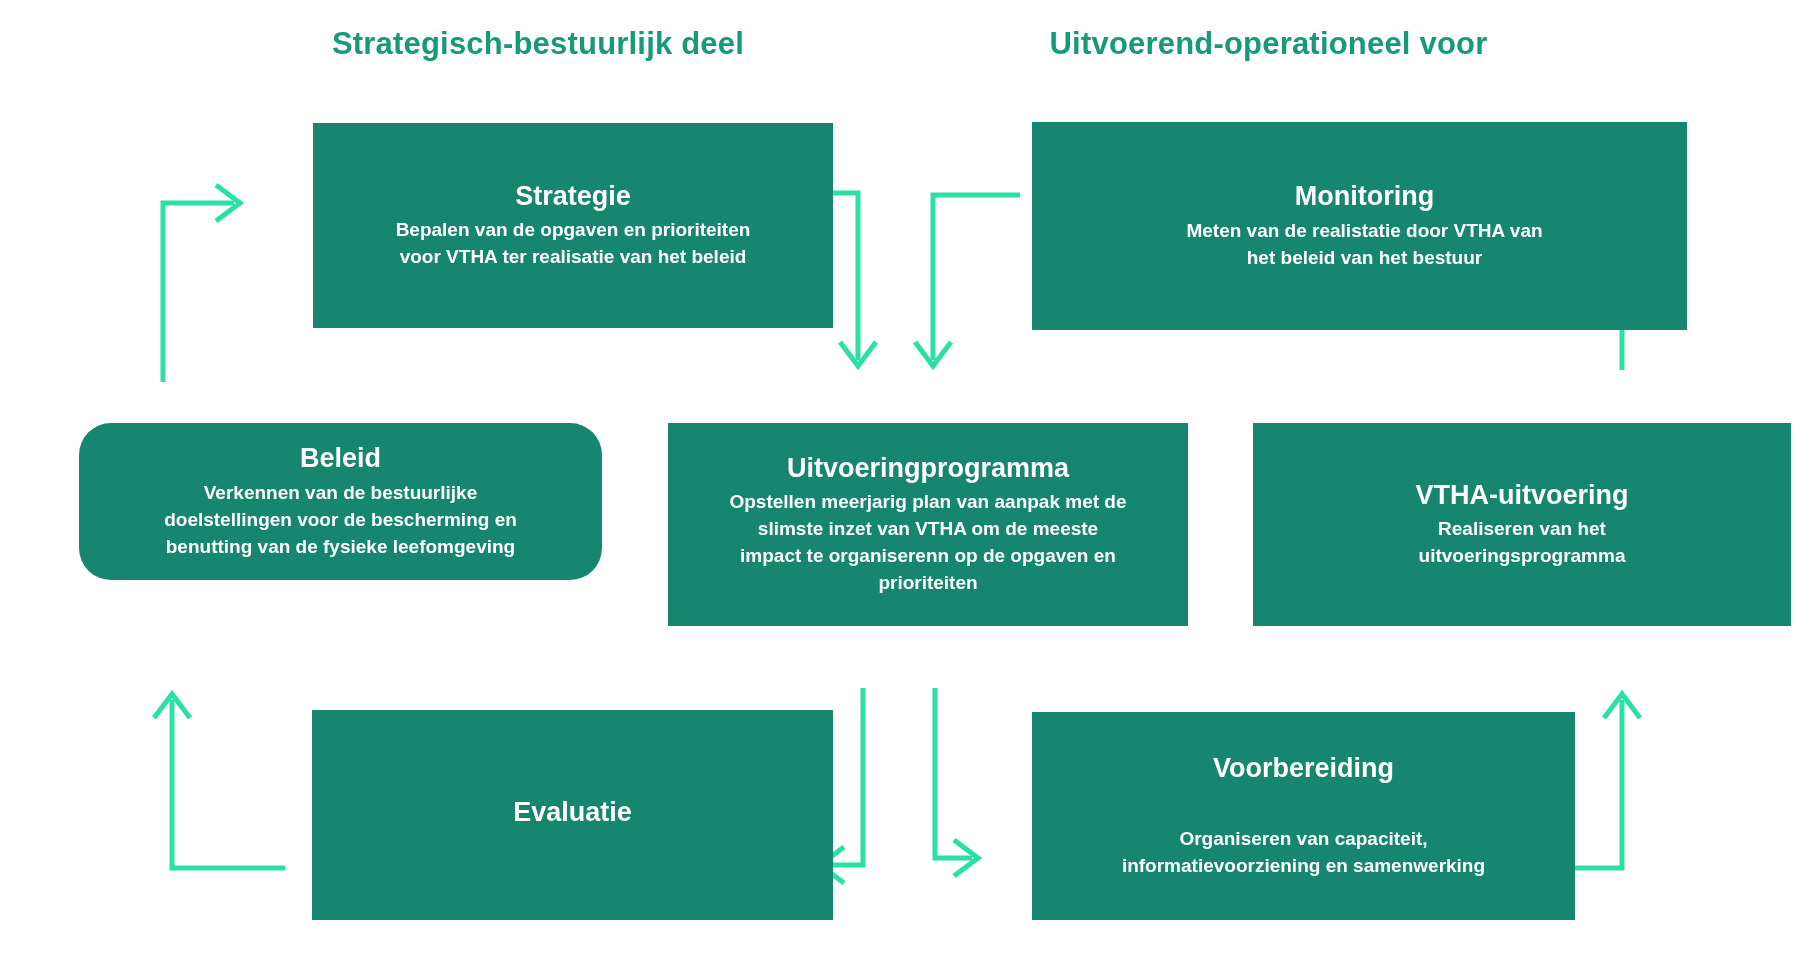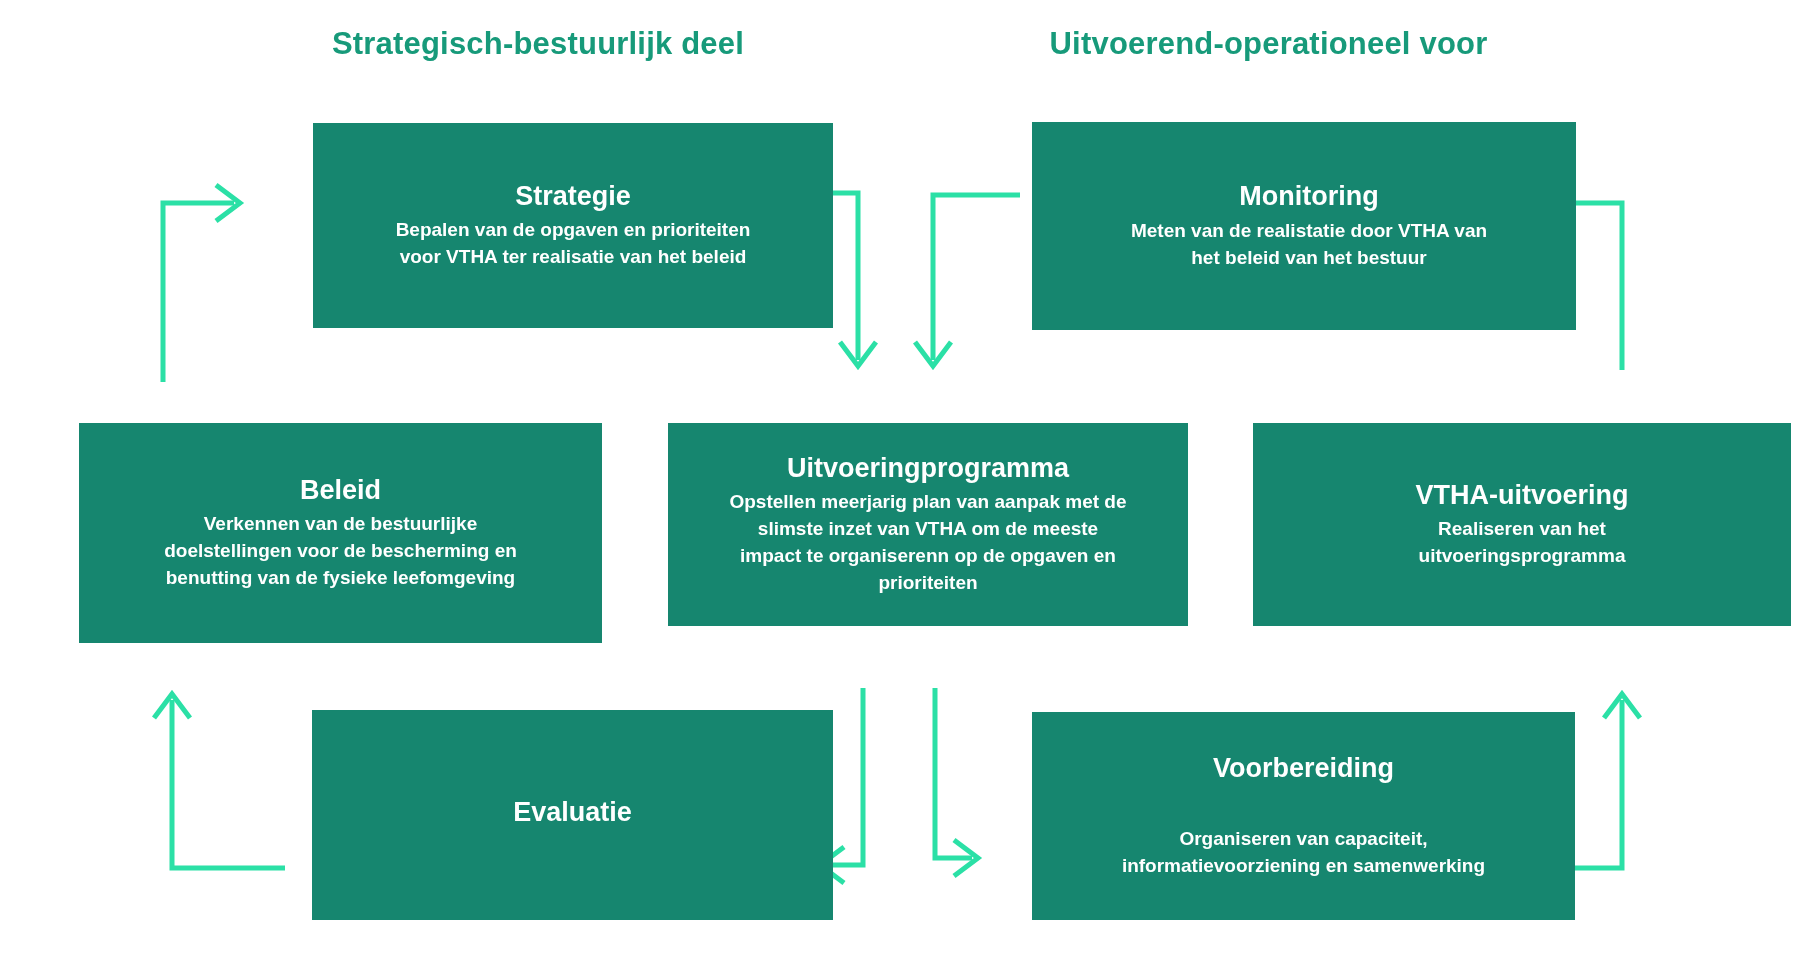--- a/index.html
+++ b/index.html
@@ -59,22 +59,22 @@
     margin-bottom: 4px;
   }
   .node .desc {
     font-size: 19px;
     font-weight: bold;
     line-height: 1.42;
     white-space: pre-line;
   }
 
   #box-strategie           { left: 278px;  top: 123px; width: 520px; height: 205px; }
-  #box-monitoring          { left: 997px;  top: 122px; width: 544px; height: 208px; padding-left: 24px; }
-  #box-beleid              { left: 44px;   top: 423px; width: 523px; height: 220px; }
+  #box-monitoring          { left: 997px;  top: 122px; width: 655px; height: 208px; padding-left: 24px; }
+  #box-beleid              { left: 44px;   top: 423px; width: 523px; height: 157px; border-radius: 32px; }
   #box-uitvoeringprogramma { left: 633px;  top: 423px; width: 520px; height: 203px; }
   #box-vtha-uitvoering     { left: 1218px; top: 423px; width: 538px; height: 203px; }
   #box-evaluatie           { left: 277px;  top: 710px; width: 521px; height: 210px; text-align: right; }
   #box-voorbereiding       { left: 997px;  top: 712px; width: 543px; height: 208px; gap: 36px; }
 </style>
 </head>
 <body>
 
 <div class="canvas">
 

